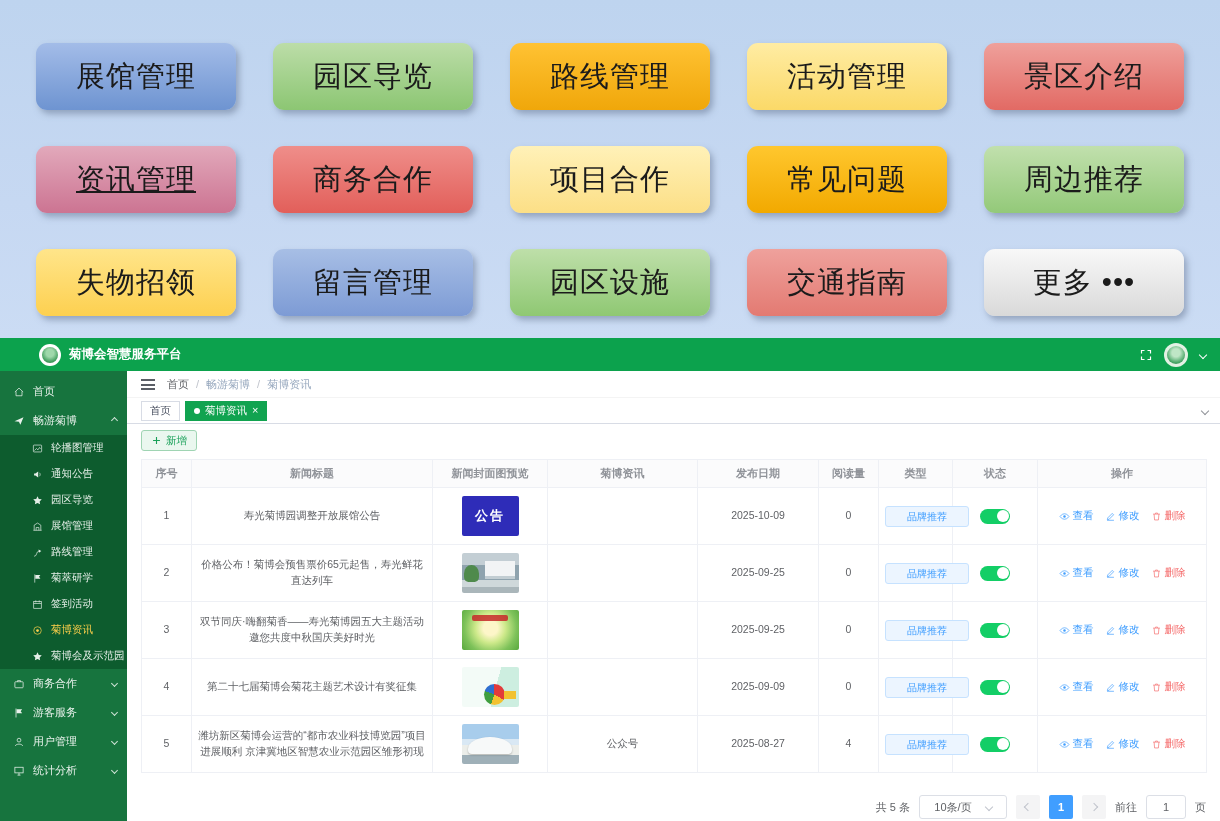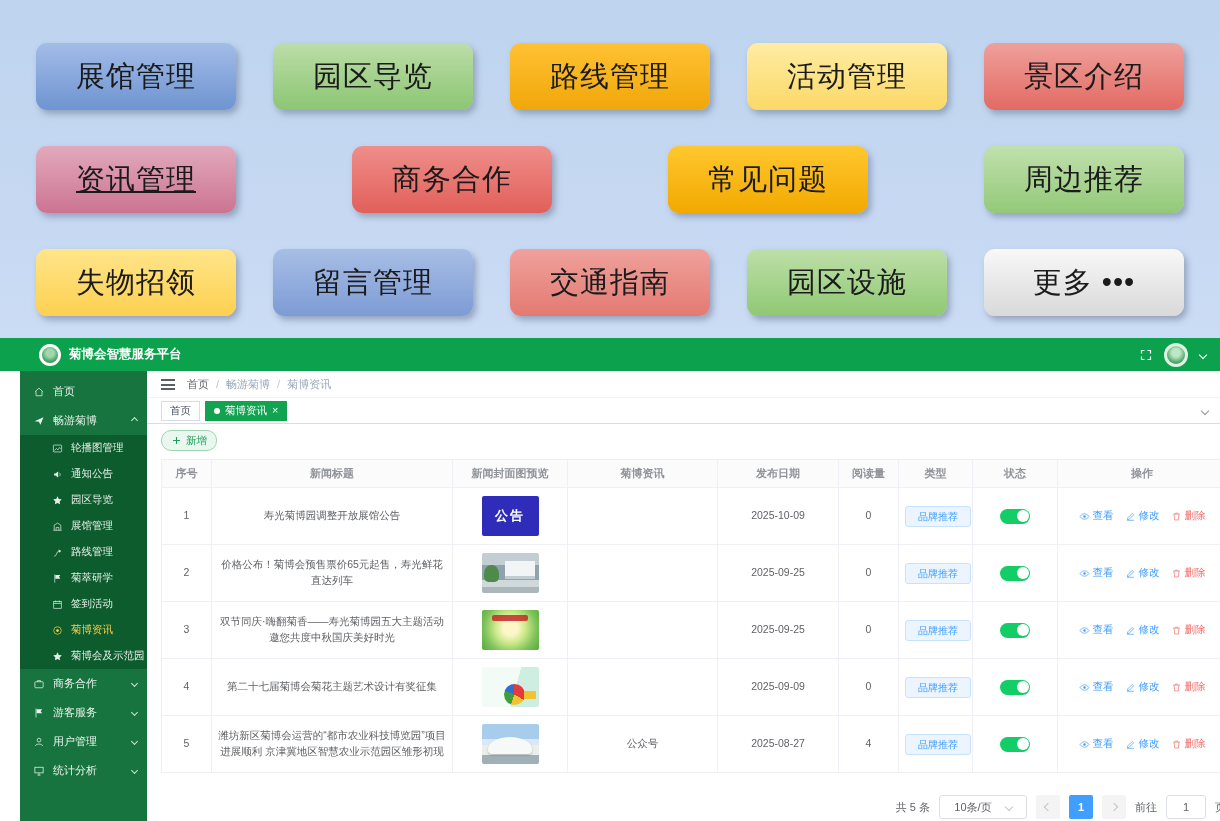--- a/index.html
+++ b/index.html
@@ -42,21 +42,21 @@
   .avatar { width:24px; height:24px; border-radius:50%; background:#e2f1e3; position:relative; cursor:pointer; }
   .avatar::after { content:""; position:absolute; inset:3px; border-radius:50%;
     background:radial-gradient(circle at 50% 38%,#bfe6c6 0 28%,#4aa768 68%,#2e7d48); }
   .chev { width:6px; height:6px; border-right:1.5px solid currentColor; border-bottom:1.5px solid currentColor;
     display:inline-block; }
   .chev.down { transform:rotate(45deg); }
   .chev.up { transform:rotate(-135deg); }
   .chev.left { transform:rotate(135deg); }
   .chev.right { transform:rotate(-45deg); }
 
-  .admin-body { flex:1; display:flex; min-height:0;margin-left:20px; }
+  .admin-body { flex:1; display:flex; min-height:0; }
   .sidebar { width:127px; flex:none; background:#17743e; color:#e9f2ec; padding-top:6px; font-size:11px; }
   .side-item { height:29px; display:flex; align-items:center; gap:8px; padding:0 10px 0 13px; cursor:pointer; }
   .side-item .chev { margin-left:auto; color:#cfe3d6; width:5px; height:5px; }
   .submenu { background:#0d5c2e; }
   .sub-item { height:26px; display:flex; align-items:center; gap:8px; padding-left:32px; cursor:pointer;
     font-size:10.5px; color:#e4eee7; }
   .sub-item.active { color:#ffd04b; }
   .ic { width:12px; height:12px; flex:none; }
   .ic-sm { width:11px; height:11px; flex:none; }
 
@@ -73,21 +73,21 @@
   .tab { height:20px; padding:0 8px; border:1px solid #d8dce5; background:#fff; color:#495060;
     font-size:10.5px; display:flex; align-items:center; gap:5px; cursor:pointer; }
   .tab.active { background:#11a350; border-color:#11a350; color:#fff; }
   .tab-dot { width:6px; height:6px; border-radius:50%; background:#fff; }
   .tab-close { font-size:11px; line-height:1; cursor:pointer; }
   .tab-close::before { content:"×"; }
   .tab-overflow { position:absolute; right:12px; color:#909399; }
 
   .content { flex:1; padding:6px 14px 0; }
   .add-btn { height:21px; padding:0 9px; display:inline-flex; align-items:center; gap:4px;
-    background:#eaf7ef; border:1px solid #9fd4b3; border-radius:10px; color:#18a058; font-size:10.5px;
+    background:#eaf7ef; border:1px solid #9fd4b3; border-radius:3px; color:#18a058; font-size:10.5px;
     font-family:inherit; cursor:pointer; margin-bottom:8px; }
 
   table { width:1065px; border-collapse:collapse; table-layout:fixed; }
   th,td { border:1px solid #eef0f5; text-align:center; vertical-align:middle; }
   th { height:28px; font-size:11px; color:#909399; font-weight:bold; background:#fbfbfc; }
   td { height:57px; font-size:10.5px; color:#606266; padding:2px 6px; line-height:1.5; }
   .thumb { width:57px; height:40px; margin:0 auto; border-radius:2px; position:relative; overflow:hidden; }
   .th1 { background:#2e2cb8; color:#fff; display:flex; align-items:center; justify-content:center;
     font-size:13px; font-weight:bold; letter-spacing:2px; }
   .th2 { background:linear-gradient(180deg,#c3ced4 0 30%,#8fa3ae 30% 68%,#cfd8da 68% 84%,#aab6ba 84%); }
@@ -98,21 +98,21 @@
   .th3 { background:radial-gradient(circle at 50% 45%,#fdf6c9 0 20%,#cde98a 42%,#7ec25a 72%,#58a83e); }
   .th3::before { content:""; position:absolute; left:18%; top:13%; width:64%; height:15%;
     background:rgba(198,40,40,.85); border-radius:2px; }
   .th4 { background:linear-gradient(105deg,#f3fbf7 0 58%,#cdeee0 58%); }
   .th4::before { content:""; position:absolute; left:40%; top:42%; width:21px; height:21px; border-radius:50%;
     background:conic-gradient(#e23b3b 0 120deg,#f2c230 120deg 200deg,#3f9e3f 200deg 290deg,#2e6fd0 290deg); }
   .th4::after { content:""; position:absolute; right:5%; bottom:20%; width:12px; height:8px; background:#f2c230; }
   .th5 { background:linear-gradient(180deg,#a8cdec 0 38%,#d9e8f4 38% 52%,#eceeea 52% 78%,#9fb0b8 78%); }
   .th5::before { content:""; position:absolute; left:12%; top:32%; width:76%; height:42%;
     background:#f7f9f9; border-radius:50% 50% 4px 4px / 70% 70% 4px 4px; box-shadow:0 1px 2px rgba(0,0,0,.25); }
-  .badge { display:inline-block; padding:2px 12px; font-size:10px; color:#409eff; background:#ecf5ff;
+  .badge { display:inline-block; padding:2px 21px; font-size:10px; color:#409eff; background:#ecf5ff;
     border:1px solid #c6e2ff; border-radius:3px; white-space:nowrap; }
   .toggle { width:30px; height:15px; border-radius:8px; background:#13ce66; position:relative;
     margin:0 auto; cursor:pointer; }
   .toggle::after { content:""; position:absolute; right:1.5px; top:1.5px; width:12px; height:12px;
     background:#fff; border-radius:50%; }
   .ops { display:flex; justify-content:center; gap:11px; white-space:nowrap; }
   .op { display:inline-flex; align-items:center; gap:3px; cursor:pointer; font-size:10.5px; }
   .op.blue { color:#409eff; } .op.red { color:#f56c6c; }
 
   .pager { display:flex; justify-content:flex-end; align-items:center; gap:9px; margin-top:22px;
@@ -135,28 +135,29 @@
     <div class="lrow">
       <button class="lbtn v1">展馆管理</button>
       <button class="lbtn v2">园区导览</button>
       <button class="lbtn v3">路线管理</button>
       <button class="lbtn v4">活动管理</button>
       <button class="lbtn v5">景区介绍</button>
     </div>
     <div class="lrow">
       <button class="lbtn v6">资讯管理</button>
       <button class="lbtn v7">商务合作</button>
+      <button class="lbtn v8">项目合作</button>
       <button class="lbtn v9">常见问题</button>
       <button class="lbtn v10">周边推荐</button>
     </div>
     <div class="lrow">
       <button class="lbtn v11">失物招领</button>
       <button class="lbtn v12">留言管理</button>
+      <button class="lbtn v13">园区设施</button>
       <button class="lbtn v14">交通指南</button>
-      <button class="lbtn v13">园区设施</button>
       <button class="lbtn v15">更多 •••</button>
     </div>
   </section>
 
   <section class="admin">
     <header class="topbar">
       <div class="brand">
         <span class="logo"></span>
         <span>菊博会智慧服务平台</span>
       </div>

